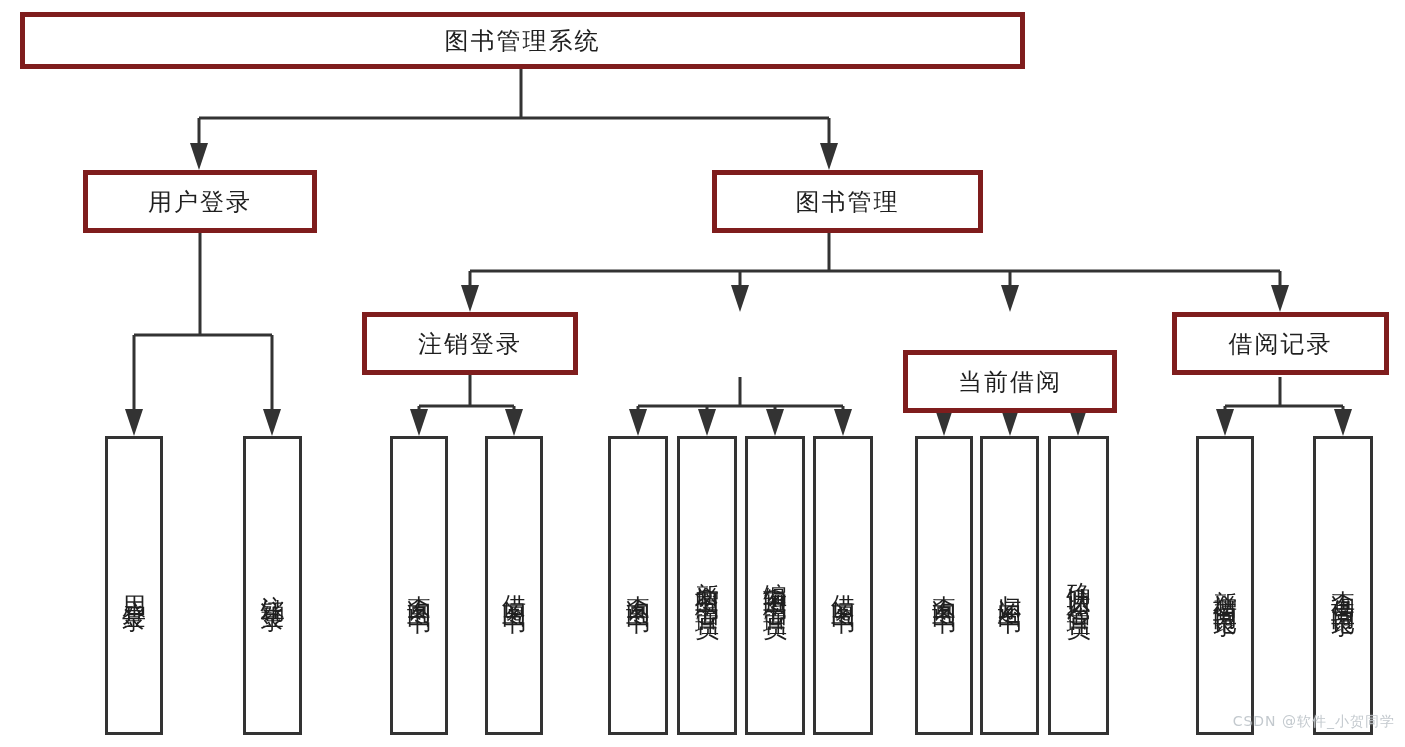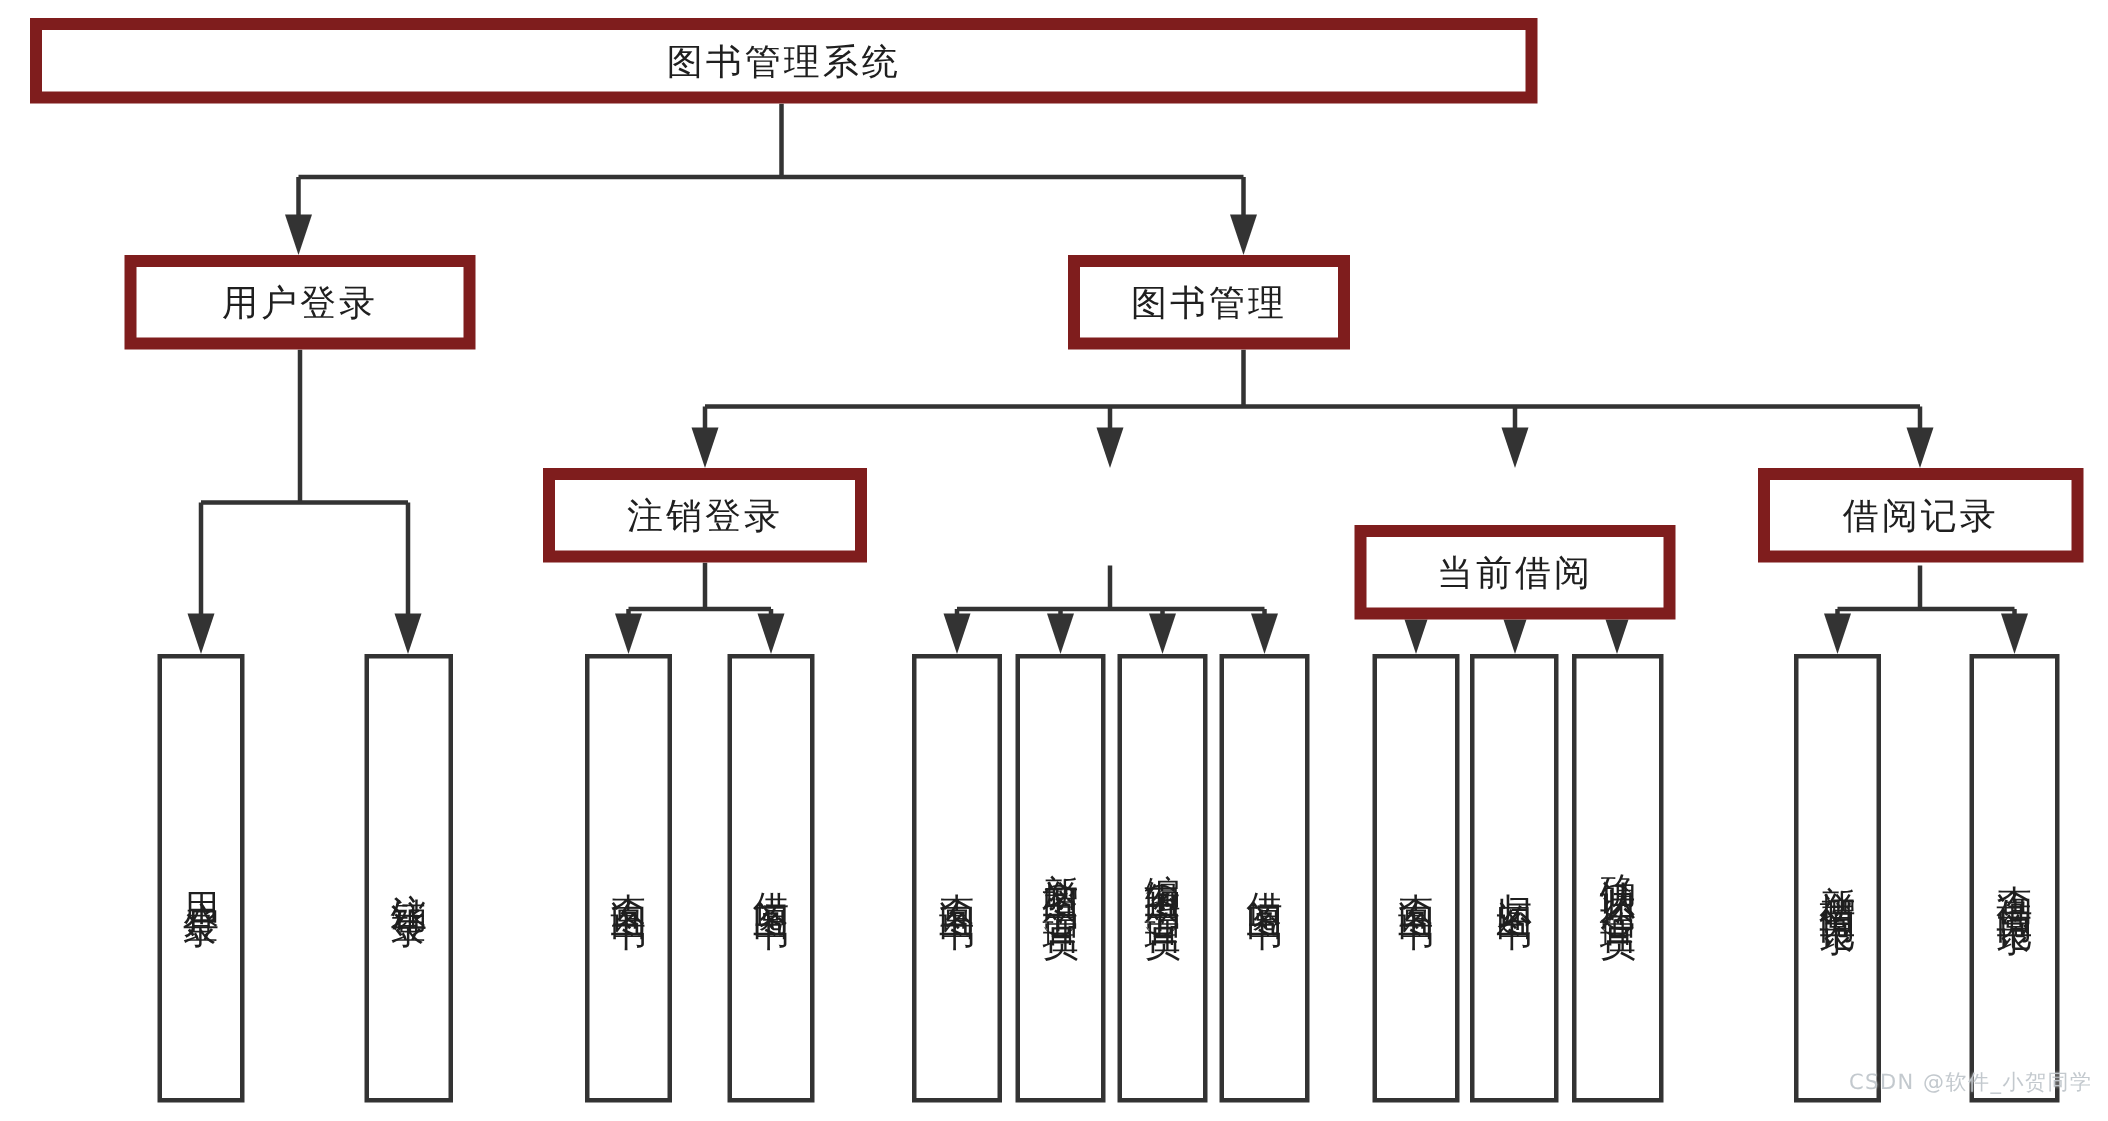--- a/index.html
+++ b/index.html
@@ -17,21 +17,21 @@
   }
   #edges {
     position: absolute;
     left: 0;
     top: 0;
     z-index: 1;
   }
   .node {
     position: absolute;
     box-sizing: border-box;
-    border: 8px solid #7f1d1d;
+    border: 5px solid #7f1d1d;
     background: #ffffff;
     display: flex;
     align-items: center;
     justify-content: center;
     font-size: 24px;
     letter-spacing: 2px;
     color: #1f1f1f;
     z-index: 2;
     white-space: nowrap;
   }
@@ -113,21 +113,21 @@
       <polygon points="1001,409 1019,409 1010,436"></polygon>
       <polygon points="1069,409 1087,409 1078,436"></polygon>
       <polygon points="1216,409 1234,409 1225,436"></polygon>
       <polygon points="1334,409 1352,409 1343,436"></polygon>
     </g>
   </svg>
 
   <div class="node" style="left:20px; top:12px; width:1005px; height:57px;">图书管理系统</div>
 
   <div class="node" style="left:83px; top:170px; width:234px; height:63px;">用户登录</div>
-  <div class="node" style="left:712px; top:170px; width:188px; height:63px;">图书管理</div>
+  <div class="node" style="left:712px; top:170px; width:271px; height:63px;">图书管理</div>
 
   <div class="node" style="left:362px; top:312px; width:216px; height:63px;">注销登录</div>
   <div class="node" style="left:903px; top:312px; width:214px; height:63px;margin-top:38px;">当前借阅</div>
   <div class="node" style="left:1172px; top:312px; width:217px; height:63px;">借阅记录</div>
 
   <div class="vnode" style="left:105px; top:436px; width:58px; height:299px;">用户登录</div>
   <div class="vnode" style="left:243px; top:436px; width:59px; height:299px;">注销登录</div>
 
   <div class="vnode" style="left:390px; top:436px; width:58px; height:299px;">查询图书</div>
   <div class="vnode" style="left:485px; top:436px; width:58px; height:299px;">借阅图书</div>

